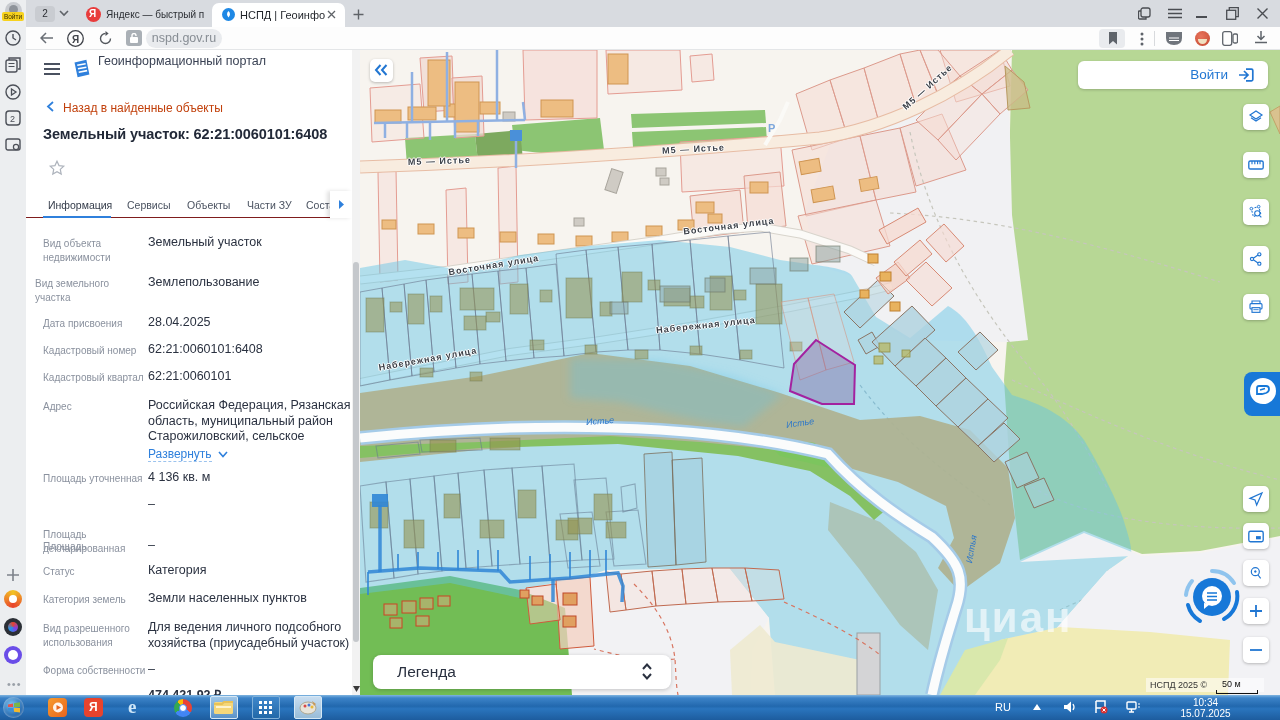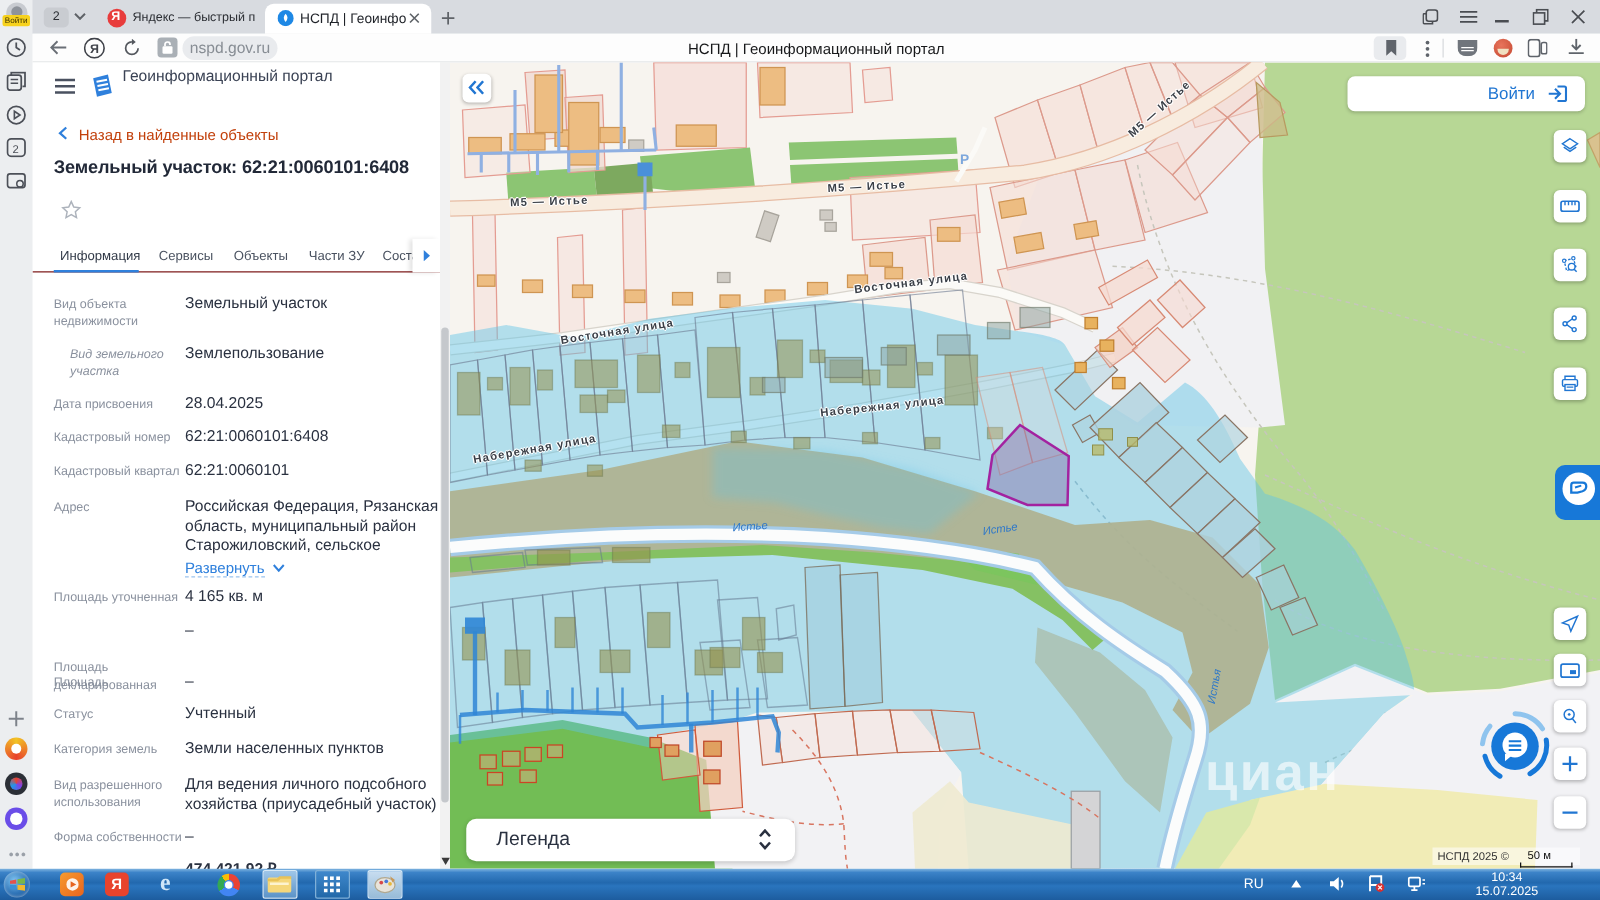--- a/index.html
+++ b/index.html
@@ -466,21 +466,21 @@
   <path d="M30,4 A26,26 0 0 1 52,16" fill="none" stroke="#8fc4ee" stroke-width="4" stroke-linecap="round"></path>
   <path d="M55,25 A26,26 0 0 1 42,52" fill="none" stroke="#1778d8" stroke-width="4" stroke-linecap="round"></path>
   <path d="M18,54 A26,26 0 0 1 6,38" fill="none" stroke="#1778d8" stroke-width="4" stroke-linecap="round"></path>
   <path d="M4,28 A26,26 0 0 1 10,14" fill="none" stroke="#8fc4ee" stroke-width="4" stroke-linecap="round"></path>
   <circle cx="30" cy="30" r="19" fill="#1778d8"></circle>
   <circle cx="30" cy="29" r="10" fill="#fff"></circle>
   <path d="M22,36 L22,42 L28,37 Z" fill="#fff"></path>
   <path d="M25,26 L35,26 M25,29.5 L35,29.5 M25,33 L35,33" stroke="#1778d8" stroke-width="1.7"></path>
 </svg>
 
-<div class="abs" style="left:13px; top:605px; width:263px; height:34px; background:#fff; border-radius:8px; box-shadow:0 1px 4px rgba(0,0,0,.2); z-index:6;">
+<div class="abs" style="left:13px; top:605px; width:298px; height:34px; background:#fff; border-radius:8px; box-shadow:0 1px 4px rgba(0,0,0,.2); z-index:6;">
   <span style="position:absolute; left:24px; top:8px; font-size:15.5px; color:#2a3140;">Легенда</span>
   <svg style="position:absolute; right:18px; top:8px;" width="12" height="17" viewBox="0 0 12 17">
         <path d="M2,6 L6,1.5 L10,6" fill="none" stroke="#2a3140" stroke-width="2"></path>
         <path d="M2,11 L6,15.5 L10,11" fill="none" stroke="#2a3140" stroke-width="2"></path>
       </svg>
 </div>
 
 <div class="abs" style="left:604px; top:544px; font-size:42px; font-weight:bold; color:rgba(255,255,255,.62); letter-spacing:2px; z-index:5;">циан</div>
 
 <div class="abs" style="left:786px; top:628px; width:118px; height:14px; background:rgba(255,255,255,.55); z-index:5;"></div>
@@ -526,42 +526,42 @@
     <div class="abs" style="left:17px; top:23px; width:68px; height:2px; background:#2f80dc;"></div>
   </div>
   <div class="abs" style="left:304px; top:141px; width:22px; height:27px; background:#fff; box-shadow:-3px 0 4px rgba(0,0,0,.12);">
     <svg class="abs" style="left:8px; top:9px;" width="7" height="9" viewBox="0 0 7 9">
         <path d="M1,0 L6,4.5 L1,9 Z" fill="#2f80dc"></path>
       </svg>
   </div>
 
   <div class="abs lbl" style="left:17px; top:187px;">Вид объекта недвижимости</div>
   <div class="abs val" style="left:122px; top:185px;">Земельный участок</div>
-  <div class="abs lbl" style="left:30px; top:227px;font-style:italic;">Вид земельного участка</div>
+  <div class="abs lbl" style="left:9px; top:227px;">Вид земельного участка</div>
   <div class="abs val" style="left:122px; top:225px;">Землепользование</div>
   <div class="abs lbl" style="left:17px; top:267px;">Дата присвоения</div>
   <div class="abs val" style="left:122px; top:265px;">28.04.2025</div>
   <div class="abs lbl" style="left:17px; top:294px;">Кадастровый номер</div>
   <div class="abs val" style="left:122px; top:292px;">62:21:0060101:6408</div>
   <div class="abs lbl" style="left:17px; top:321px;">Кадастровый квартал</div>
   <div class="abs val" style="left:122px; top:319px;">62:21:0060101</div>
   <div class="abs lbl" style="left:17px; top:350px;">Адрес</div>
   <div class="abs val" style="left:122px; top:348px; width:208px;">Российская Федерация, Рязанская область, муниципальный район Старожиловский, сельское</div>
   <div class="abs" style="left:122px; top:397px; font-size:12px; color:#2f80dc; border-bottom:1px dashed #9cc3ee;">Развернуть</div>
   <svg class="abs" style="left:192px; top:401px;" width="10" height="7" viewBox="0 0 10 7">
       <path d="M1,1 L5,5.5 L9,1" stroke="#2f80dc" stroke-width="1.6" fill="none"></path>
     </svg>
   <div class="abs lbl" style="left:17px; top:422px;">Площадь уточненная</div>
-  <div class="abs val" style="left:122px; top:420px;">4 165 кв. м</div>
+  <div class="abs val" style="left:122px; top:420px;">4 136 кв. м</div>
   <div class="abs lbl" style="left:17px; top:449px;margin-top:29px;">Площадь декларированная</div>
   <div class="abs val" style="left:122px; top:447px;">–</div>
   <div class="abs lbl" style="left:17px; top:490px;">Площадь</div>
   <div class="abs val" style="left:122px; top:488px;">–</div>
   <div class="abs lbl" style="left:17px; top:515px;">Статус</div>
-  <div class="abs val" style="left:122px; top:513px;">Учтенный</div>
+  <div class="abs val" style="left:122px; top:513px;">Категория</div>
   <div class="abs lbl" style="left:17px; top:543px;">Категория земель</div>
   <div class="abs val" style="left:122px; top:541px;">Земли населенных пунктов</div>
   <div class="abs lbl" style="left:17px; top:572px;">Вид разрешенного использования</div>
   <div class="abs val" style="left:122px; top:570px; width:208px;">Для ведения личного подсобного хозяйства (приусадебный участок)</div>
   <div class="abs lbl" style="left:17px; top:614px;">Форма собственности</div>
   <div class="abs val" style="left:122px; top:612px;">–</div>
   <div class="abs val" style="left:122px; top:638px; font-weight:bold;">474 421,92 ₽</div>
 </div>
 <div id="pscroll" class="abs"></div>
 <div id="pthumb" class="abs"></div>
@@ -621,21 +621,20 @@
   <svg class="abs" style="left:72px; top:4px;" width="15" height="15" viewBox="0 0 24 24">
       <path d="M12,4 A8,8 0 1 0 20,12" fill="none" stroke="#54585e" stroke-width="2.2"></path>
       <path d="M12,0 L17,4 L12,8 Z" fill="#54585e"></path>
     </svg>
   <div class="abs" style="left:100px; top:3px; width:16px; height:16px; background:#aab0b6; border-radius:3px;"></div>
   <svg class="abs" style="left:103px; top:6px;" width="10" height="11" viewBox="0 0 10 11">
       <rect x="1" y="4" width="8" height="6" rx="1" fill="#fff"></rect>
       <path d="M3,4 L3,2.5 A2,2 0 0 1 7,2.5 L7,3" stroke="#fff" stroke-width="1.4" fill="none"></path>
     </svg>
   <div class="abs" style="left:120px; top:2px; width:76px; height:19px; background:#e9ebee; border-radius:10px; font-size:12.5px; color:#878d94; text-align:center; line-height:19px;">nspd.gov.ru</div>
-  <div class="abs" style="left:0; width:1254px; top:5px; text-align:center; font-size:12px; color:#17181a;">НСПД | Геоинформационный портал</div>
   <div class="abs" style="left:1073px; top:2px; width:26px; height:19px; background:#e9ebee; border-radius:4px;"></div>
   <svg class="abs" style="left:1082px; top:5px;" width="10" height="13" viewBox="0 0 10 13">
       <path d="M1,0 L9,0 L9,12.5 L5,9 L1,12.5 Z" fill="#5f646b"></path>
     </svg>
   <svg class="abs" style="left:1114px; top:5px;" width="4" height="14" viewBox="0 0 4 14">
       <circle cx="2" cy="2" r="1.5" fill="#5f646b"></circle>
       <circle cx="2" cy="7" r="1.5" fill="#5f646b"></circle>
       <circle cx="2" cy="12" r="1.5" fill="#5f646b"></circle>
     </svg>
   <div class="abs" style="left:1128px; top:4px; width:1px; height:15px; background:#d8dadd;"></div>

